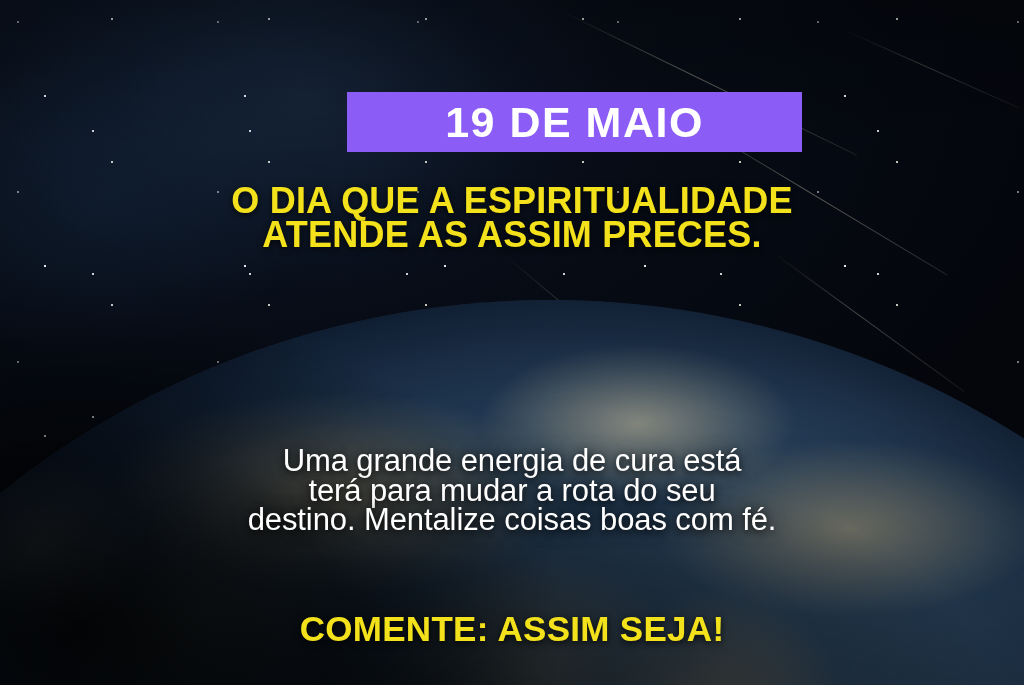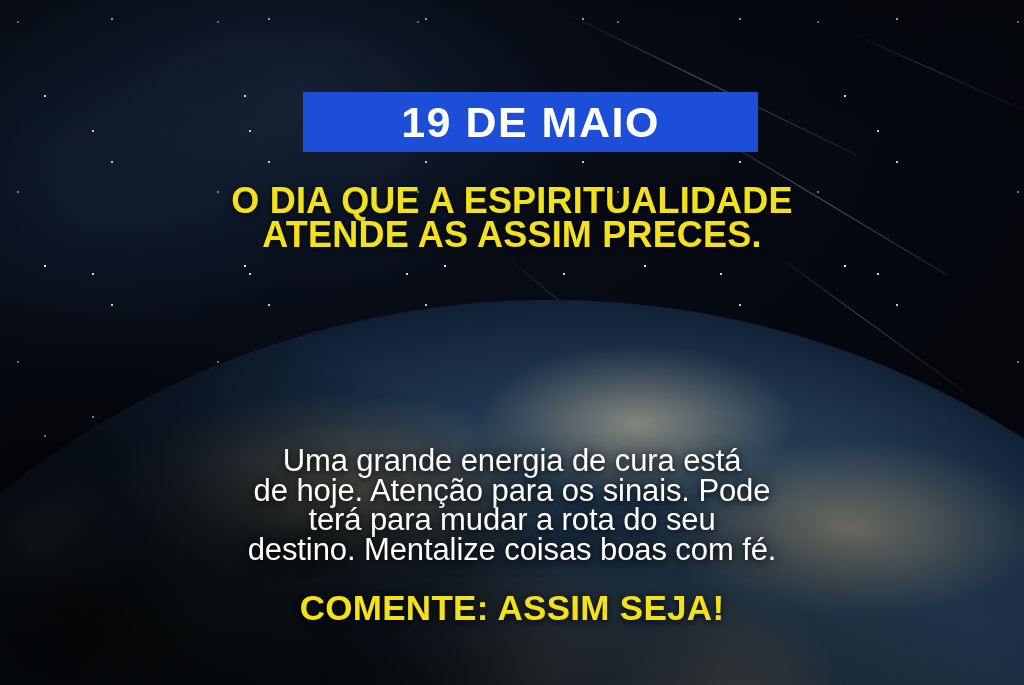--- a/index.html
+++ b/index.html
@@ -198,21 +198,21 @@
     line-height:29.5px;
     letter-spacing:-.1px;
     text-shadow:0 2px 7px rgba(0,0,0,.8), 0 0 18px rgba(0,0,0,.55);
   }
   .body-copy .bd-line{display:block;white-space:nowrap;}
 
   .cta{
     position:absolute;
     left:0;
     right:0;
-    top:590px;
+    top:611px;
     text-align:center;
     font-size:35px;
     font-weight:bold;
     letter-spacing:.3px;
     line-height:1;
     text-shadow:0 2px 7px rgba(0,0,0,.85);
     white-space:nowrap;
   }
 </style>
 </head>
@@ -235,32 +235,31 @@
   </div>
 
   <div class="atmos-soft"></div>
   <div class="atmos"></div>
   <div class="planet"></div>
 
   <div class="layer vignette"></div>
 
   <div class="content">
 
-    <div class="date-banner" style="background: #1d4ed8;">
+    <div class="date-banner" style="background: #8b5cf6; margin-left: 44px;">
       <span class="date-banner-text" style="color: rgb(255, 255, 255);">19 DE MAIO</span>
     </div>
 
     <div class="headline" style="color: rgb(243, 225, 27);">
       <span class="hl-line">O DIA QUE A ESPIRITUALIDADE</span>
       <span class="hl-line">ATENDE AS ASSIM PRECES.</span>
     </div>
 
     <div class="body-copy" style="color: rgb(255, 255, 255);">
       <span class="bd-line">Uma grande energia de cura está</span>
-      <span class="bd-line">de hoje. Atenção para os sinais. Pode</span>
       <span class="bd-line">terá para mudar a rota do seu</span>
       <span class="bd-line">destino. Mentalize coisas boas com fé.</span>
     </div>
 
     <div class="cta" style="color: rgb(243, 225, 27);">COMENTE: ASSIM SEJA!</div>
 
   </div>
 </div>
 
 </body></html>

